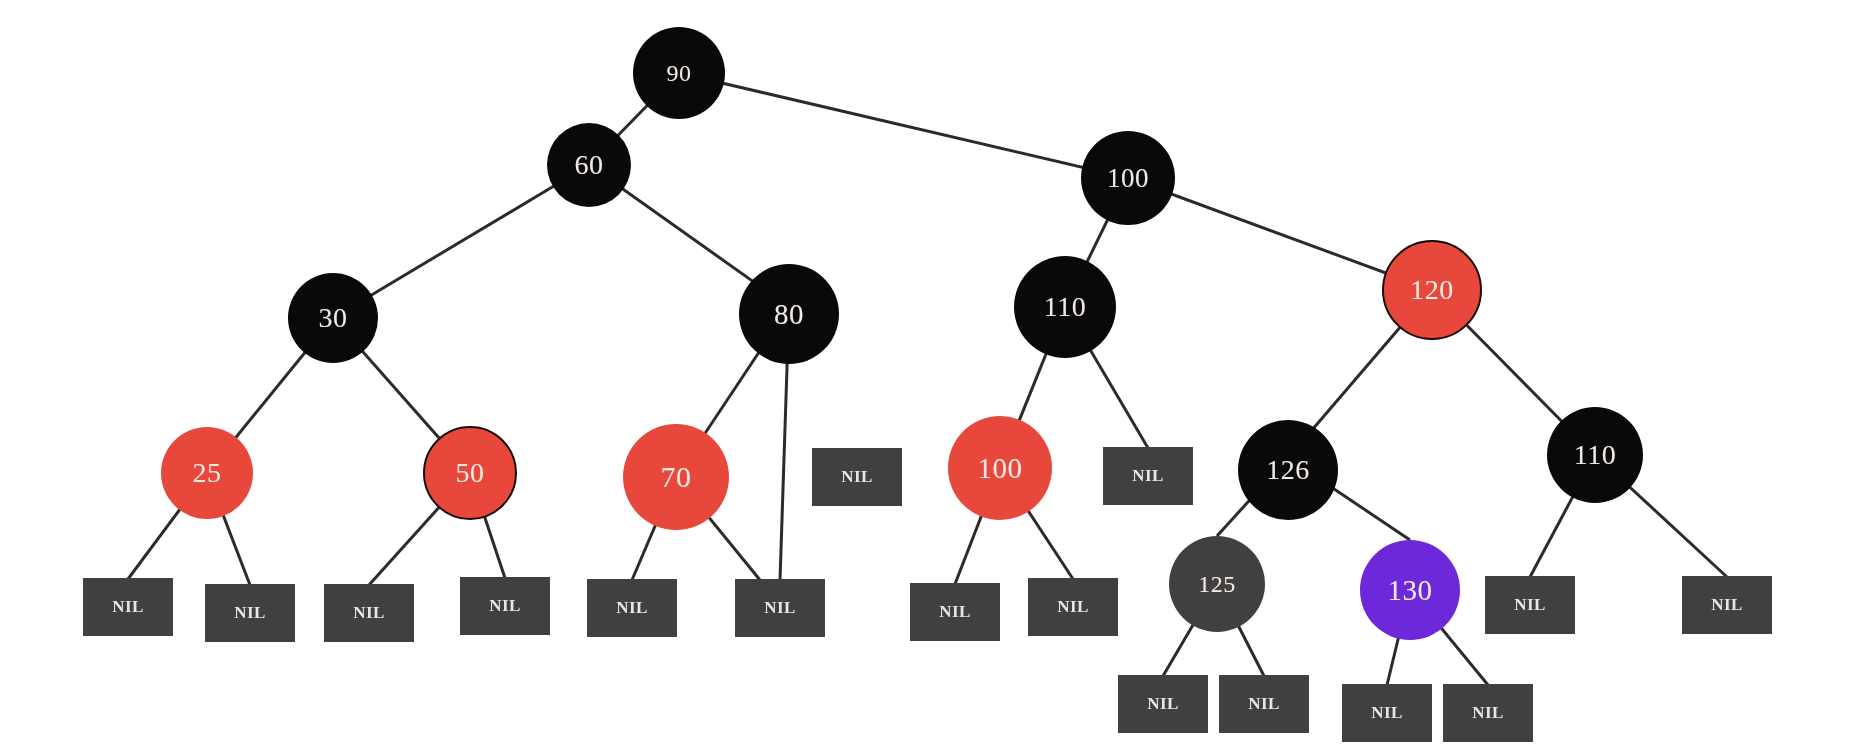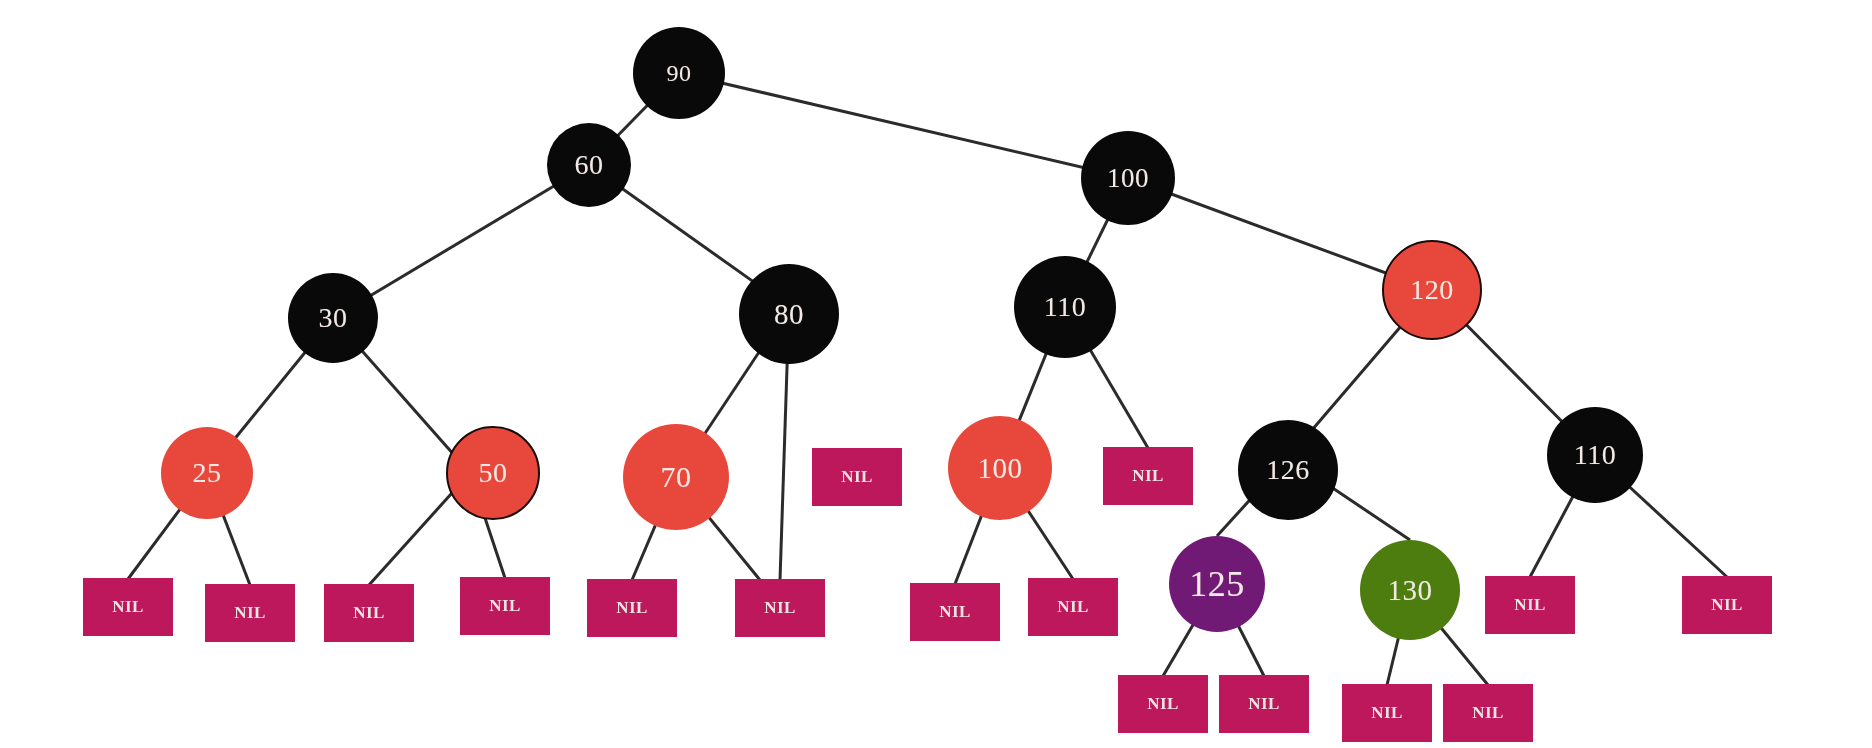--- a/index.html
+++ b/index.html
@@ -38,21 +38,21 @@
     background: #090909;
   }
   .node.red {
     background: #e8483c;
   }
   .node.red.bordered {
     border: 2px solid #1a0c0a;
   }
   .nil {
     position: absolute;
-    background: #be185d;
+    background: #404040;
     color: #ece4e0;
     display: flex;
     align-items: center;
     justify-content: center;
     font-size: 17px;
     font-weight: bold;
     letter-spacing: 0.4px;
     box-sizing: border-box;
   }
 </style>
@@ -110,39 +110,39 @@
       </div>
       <div class="node black" style="left: 1014px; top: 256px; width: 102px; height: 102px; font-size: 28px;">
         <span>110</span>
       </div>
       <div class="node red bordered" style="left: 1382px; top: 240px; width: 100px; height: 100px; font-size: 28px;">
         <span>120</span>
       </div>
       <div class="node red" style="left: 161px; top: 427px; width: 92px; height: 92px; font-size: 28px; font-family: Liberation Serif, serif;">
         <span>25</span>
       </div>
-      <div class="node red bordered" style="left: 446px; top: 426px; width: 94px; height: 94px; font-size: 28px;">
+      <div class="node red bordered" style="left: 423px; top: 426px; width: 94px; height: 94px; font-size: 28px;">
         <span>50</span>
       </div>
       <div class="node red" style="left: 623px; top: 424px; width: 106px; height: 106px; font-size: 30px;">
         <span>70</span>
       </div>
       <div class="node red" style="left: 948px; top: 416px; width: 104px; height: 104px; font-size: 29px;">
         <span>100</span>
       </div>
       <div class="node black" style="left: 1238px; top: 420px; width: 100px; height: 100px; font-size: 28px;">
         <span>126</span>
       </div>
       <div class="node black" style="left: 1547px; top: 407px; width: 96px; height: 96px; font-size: 28px;">
         <span>110</span>
       </div>
-      <div class="node red" style="left: 1169px; top: 536px; width: 96px; height: 96px; font-size: 36px; background: #701a75;">
+      <div class="node red" style="left: 1169px; top: 536px; width: 96px; height: 96px; font-size: 24px; background: #404040;">
         <span>125</span>
       </div>
-      <div class="node red" style="left: 1360px; top: 540px; width: 100px; height: 100px; font-size: 29px; background: #4d7c0f;">
+      <div class="node red" style="left: 1360px; top: 540px; width: 100px; height: 100px; font-size: 29px; background: #6d28d9;">
         <span>130</span>
       </div>
     </div>
   <div id="nils-layer">
       <div class="nil" style="left: 83px; top: 578px; width: 90px; height: 58px;">
         <span>NIL</span>
       </div>
       <div class="nil" style="left: 205px; top: 584px; width: 90px; height: 58px;">
         <span>NIL</span>
       </div>

